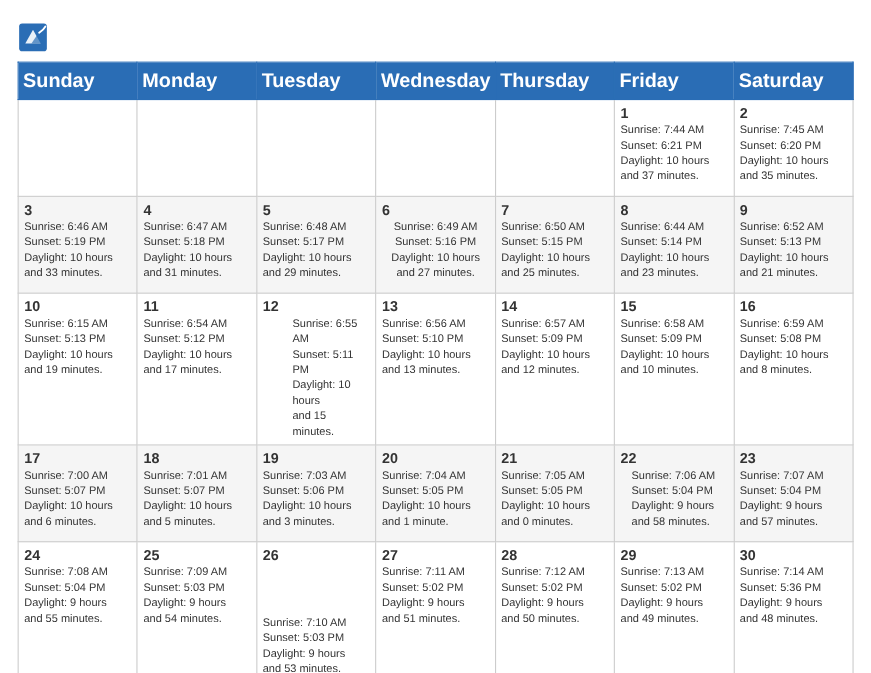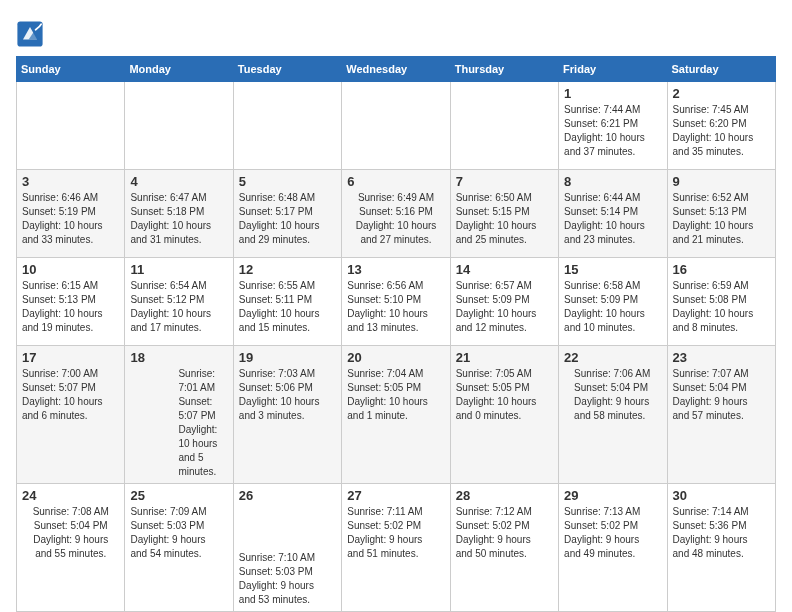--- a/index.html
+++ b/index.html
@@ -40,21 +40,21 @@
       color: #555;
     }
     .calendar {
       width: 100%;
       border-collapse: collapse;
       table-layout: fixed;
     }
     .calendar th {
       background: #2a6db5;
       color: #fff;
-      font-size: 11px;
+      font-size: 18px;
       font-weight: bold;
       padding: 6px 4px;
       text-align: left;
       border: 1px solid #2a6db5;
     }
     .calendar td {
       border: 1px solid #ccc;
       vertical-align: top;
       padding: 4px 5px;
       font-size: 10.5px;
@@ -199,21 +199,21 @@
         </td>
         <td>
           <span class="day-num">11</span>
           <div class="day-info" style="white-space: pre-line;">Sunrise: 6:54 AM
 Sunset: 5:12 PM
 Daylight: 10 hours
 and 17 minutes.</div>
         </td>
         <td>
           <span class="day-num">12</span>
-          <div class="day-info" style="white-space: pre-line;">Sunrise: 6:55 AM
+          <div class="day-info" style="white-space: pre-line; margin-left: 27px;">Sunrise: 6:55 AM
 Sunset: 5:11 PM
 Daylight: 10 hours
 and 15 minutes.</div>
         </td>
         <td>
           <span class="day-num">13</span>
           <div class="day-info" style="white-space: pre-line;">Sunrise: 6:56 AM
 Sunset: 5:10 PM
 Daylight: 10 hours
 and 13 minutes.</div>
@@ -243,21 +243,21 @@
       <tr>
         <td>
           <span class="day-num">17</span>
           <div class="day-info" style="white-space: pre-line;">Sunrise: 7:00 AM
 Sunset: 5:07 PM
 Daylight: 10 hours
 and 6 minutes.</div>
         </td>
         <td>
           <span class="day-num">18</span>
-          <div class="day-info" style="white-space: pre-line; margin-left: 48px;">Sunrise: 7:01 AM
+          <div class="day-info" style="white-space: pre-line;">Sunrise: 7:01 AM
 Sunset: 5:07 PM
 Daylight: 10 hours
 and 5 minutes.</div>
         </td>
         <td>
           <span class="day-num">19</span>
           <div class="day-info" style="white-space: pre-line;">Sunrise: 7:03 AM
 Sunset: 5:06 PM
 Daylight: 10 hours
 and 3 minutes.</div>
@@ -287,21 +287,21 @@
           <span class="day-num">23</span>
           <div class="day-info" style="white-space: pre-line;">Sunrise: 7:07 AM
 Sunset: 5:04 PM
 Daylight: 9 hours
 and 57 minutes.</div>
         </td>
       </tr>
       <tr>
         <td>
           <span class="day-num">24</span>
-          <div class="day-info" style="white-space: pre-line; text-align: center;">Sunrise: 7:08 AM
+          <div class="day-info" style="white-space: pre-line;">Sunrise: 7:08 AM
 Sunset: 5:04 PM
 Daylight: 9 hours
 and 55 minutes.</div>
         </td>
         <td>
           <span class="day-num">25</span>
           <div class="day-info" style="white-space: pre-line;">Sunrise: 7:09 AM
 Sunset: 5:03 PM
 Daylight: 9 hours
 and 54 minutes.</div>

